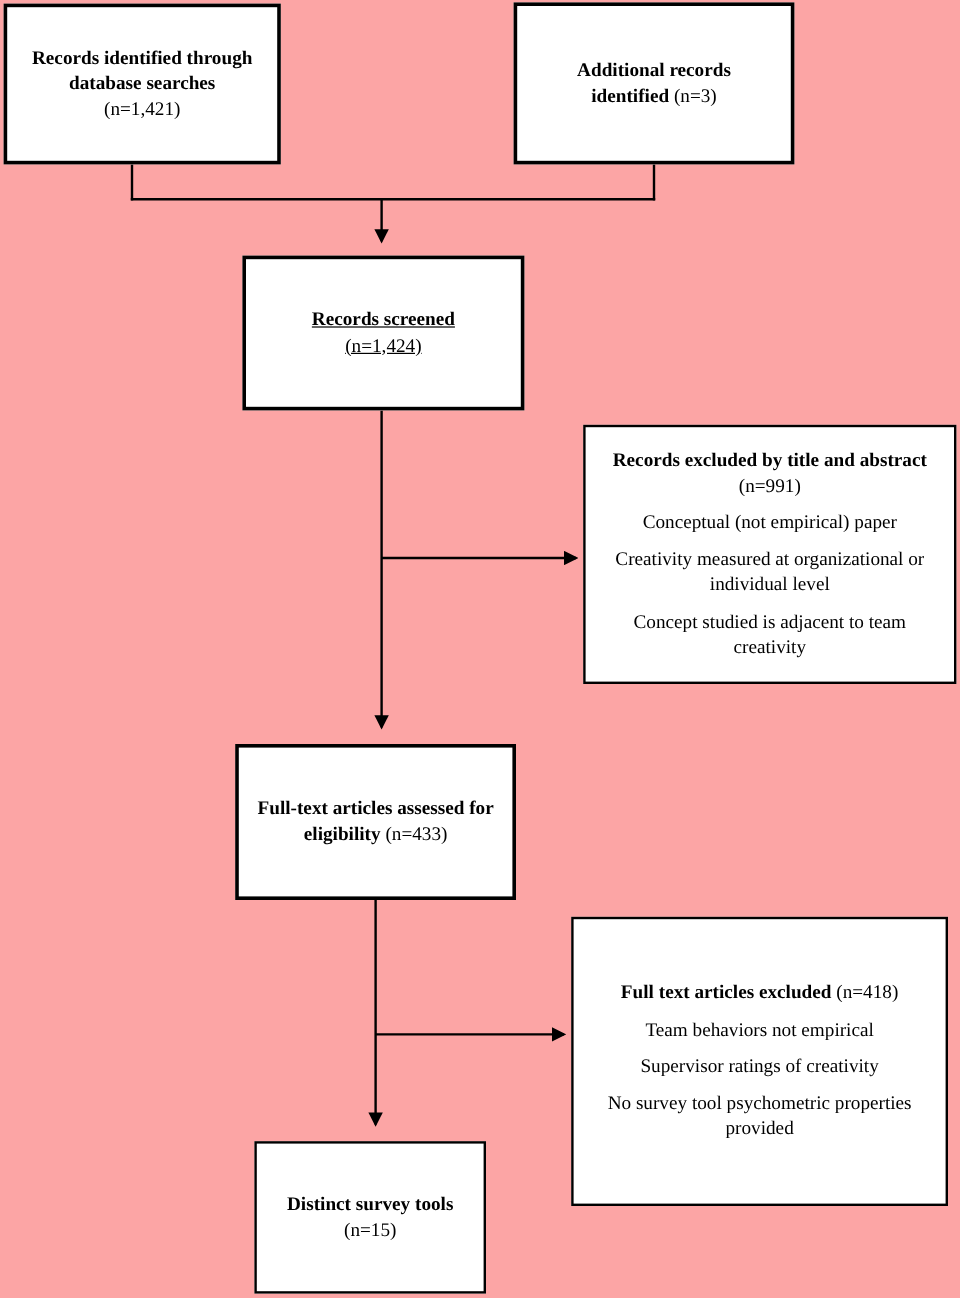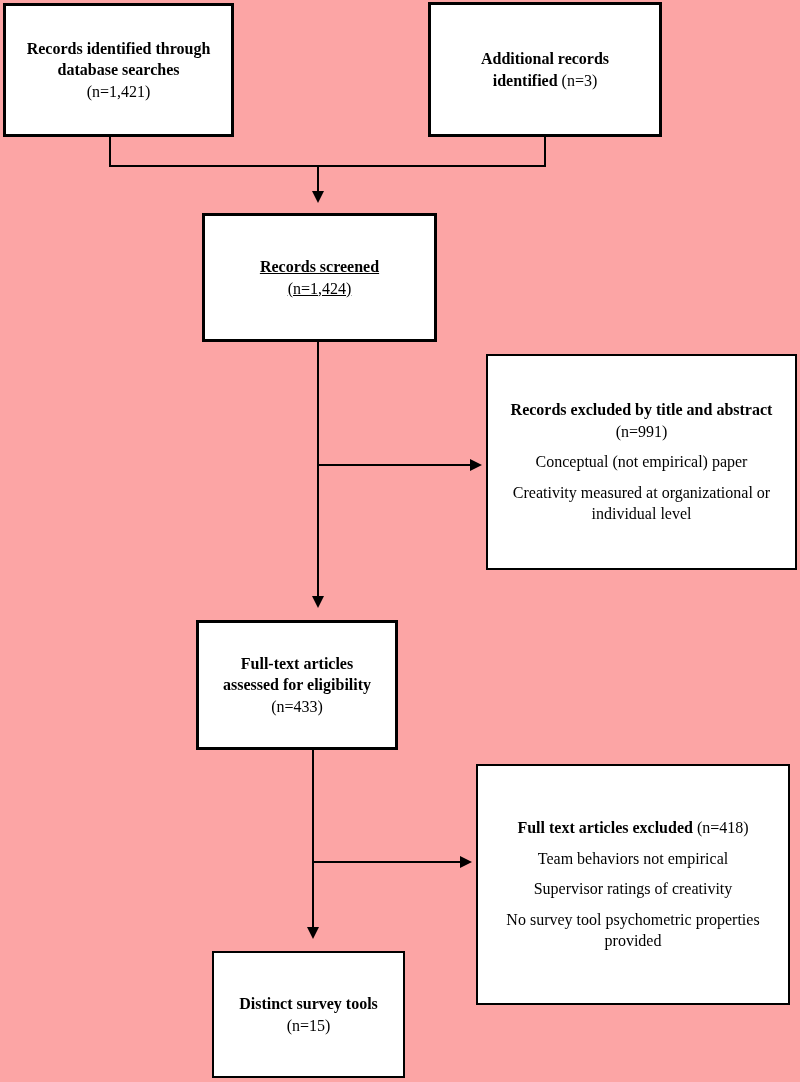--- a/index.html
+++ b/index.html
@@ -44,21 +44,21 @@
   .node p { margin: 0 0 9px 0; }
   .node p:last-child { margin-bottom: 0; }
   .b { font-weight: bold; }
   .count-block { display: block; }
 
   
   #box-identified { left: 3px;   top: 3px;   width: 231px; height: 134px; padding: 0 20px; }
   #box-additional { left: 428px; top: 2px;   width: 234px; height: 135px; padding: 0 20px; }
   #box-screened   { left: 202px; top: 213px; width: 235px; height: 129px; padding: 0 14px; text-decoration: underline; }
   #box-excluded-title { left: 486px; top: 354px; width: 311px; height: 216px; padding: 6px 10px; }
-  #box-fulltext   { left: 196px; top: 620px; width: 202px; height: 130px; padding: 0 14px; }
+  #box-fulltext   { left: 196px; top: 620px; width: 234px; height: 130px; padding: 0 14px; }
   #box-fulltext-excluded { left: 476px; top: 764px; width: 314px; height: 241px; padding: 6px 8px; text-align: center; }
   #box-distinct   { left: 212px; top: 951px; width: 193px; height: 127px; padding: 0 14px; border-width: 2px; }
 </style>
 </head>
 <body>
 
 <div class="stage">
 
   <svg class="connectors" viewBox="0 0 800 1082" xmlns="http://www.w3.org/2000/svg">
     <defs>
@@ -85,20 +85,21 @@
   </div>
 
   <div class="node" id="box-screened">
     <p><span class="b">Records screened</span><span class="count-block">(n=1,424)</span></p>
   </div>
 
   <div class="node thin" id="box-excluded-title">
     <p><span class="b">Records excluded by title and abstract</span> <span>(n=991)</span></p>
     <p>Conceptual (not empirical) paper</p>
     <p>Creativity measured at organizational or individual level</p>
+    <p>Concept studied is adjacent to team creativity</p>
   </div>
 
   <div class="node" id="box-fulltext">
     <p><span class="b">Full-text articles assessed for eligibility</span> <span>(n=433)</span></p>
   </div>
 
   <div class="node thin" id="box-fulltext-excluded">
     <p><span class="b">Full text articles excluded</span> <span>(n=418)</span></p>
     <p>Team behaviors not empirical</p>
     <p>Supervisor ratings of creativity</p>

